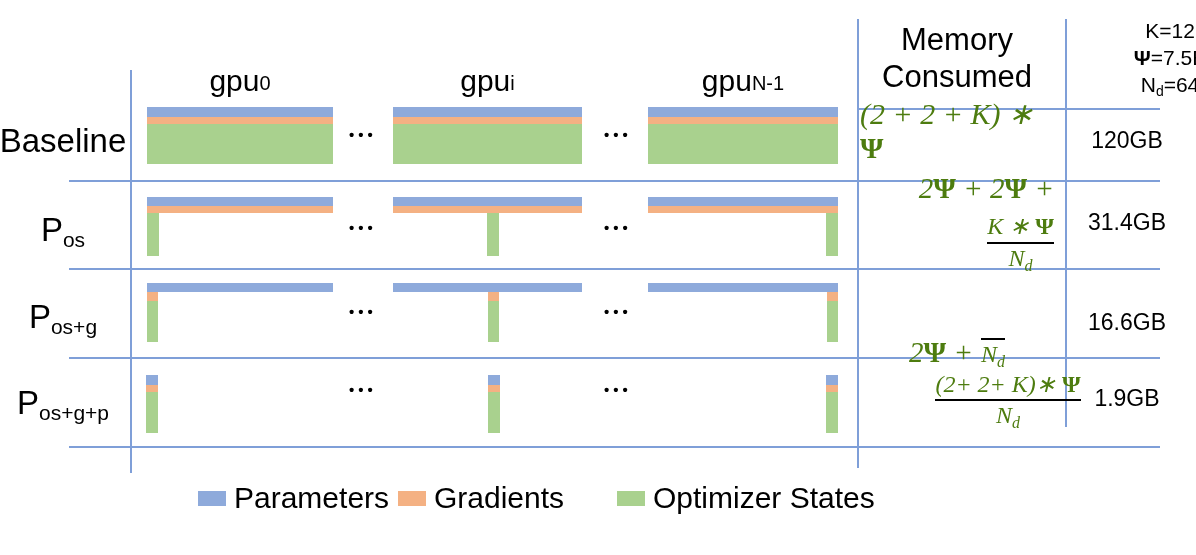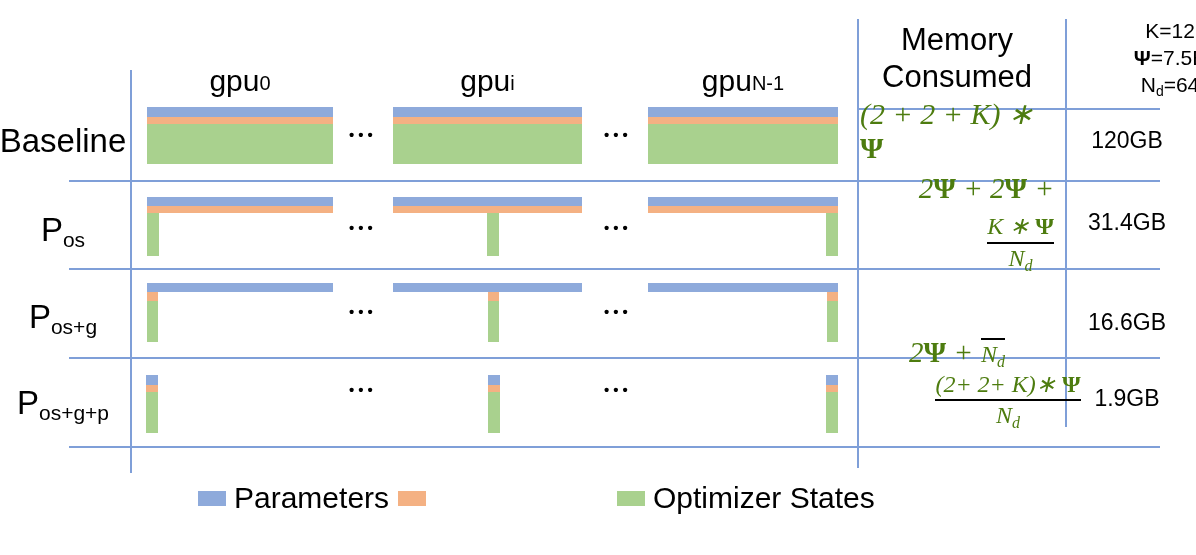--- a/index.html
+++ b/index.html
@@ -233,19 +233,20 @@
   <div class="value" id="v1">31.4GB</div>
   <div class="value" id="v2">16.6GB</div>
   <div class="value" id="v3">1.9GB</div>
 
   <div class="legend-item" id="leg-0">
     <span class="swatch c-blue"></span>
     <span>Parameters</span>
   </div>
   <div class="legend-item" id="leg-1">
     <span class="swatch c-orange"></span>
+    <span>Gradients</span>
   </div>
   <div class="legend-item" id="leg-2">
     <span class="swatch c-green"></span>
     <span>Optimizer States</span>
   </div>
 
 </div>
 
 </body></html>

